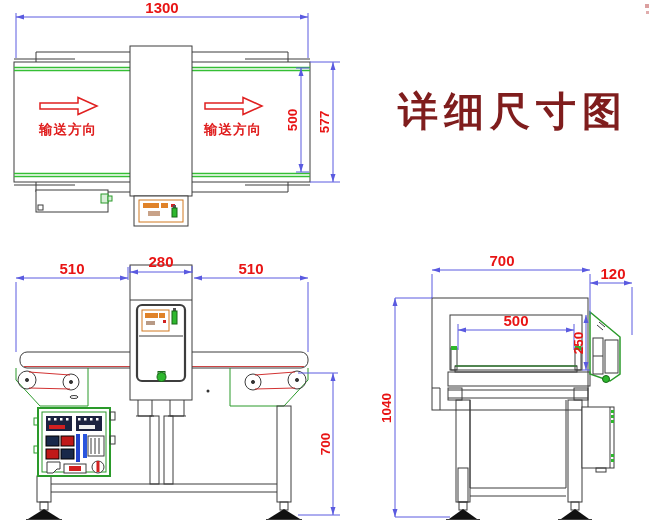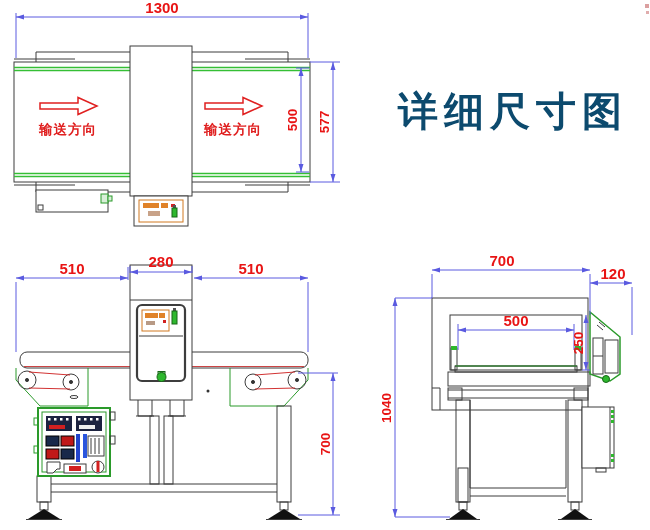--- a/index.html
+++ b/index.html
@@ -1,21 +1,21 @@
 <!DOCTYPE html>
 <html><head>
 <meta charset="utf-8">
 <style>
   html,body{margin:0;padding:0;background:#fff;}
   .canvas{position:relative;width:650px;height:530px;background:#ffffff;overflow:hidden;
           font-family:"Liberation Sans",sans-serif;}
   svg{position:absolute;}
   .title{position:absolute;left:398px;top:84px;width:240px;height:54px;
          font-family:"Liberation Serif",serif;font-weight:bold;font-size:40px;
-         color:#0c4a6e;letter-spacing:6px;white-space:nowrap;}
+         color:#7f1d1d;letter-spacing:6px;white-space:nowrap;}
   .corner-mark{position:absolute;background:#cc7777;}
   text{font-family:"Liberation Sans",sans-serif;font-weight:bold;}
   .dimtxt{fill:#e81414;font-size:15px;}
   .dimtxt-s{fill:#e81414;font-size:13.5px;}
   .flowtxt{fill:#e02020;font-size:13.5px;letter-spacing:1px;}
 </style>
 </head>
 <body>
 
 <div class="canvas">

